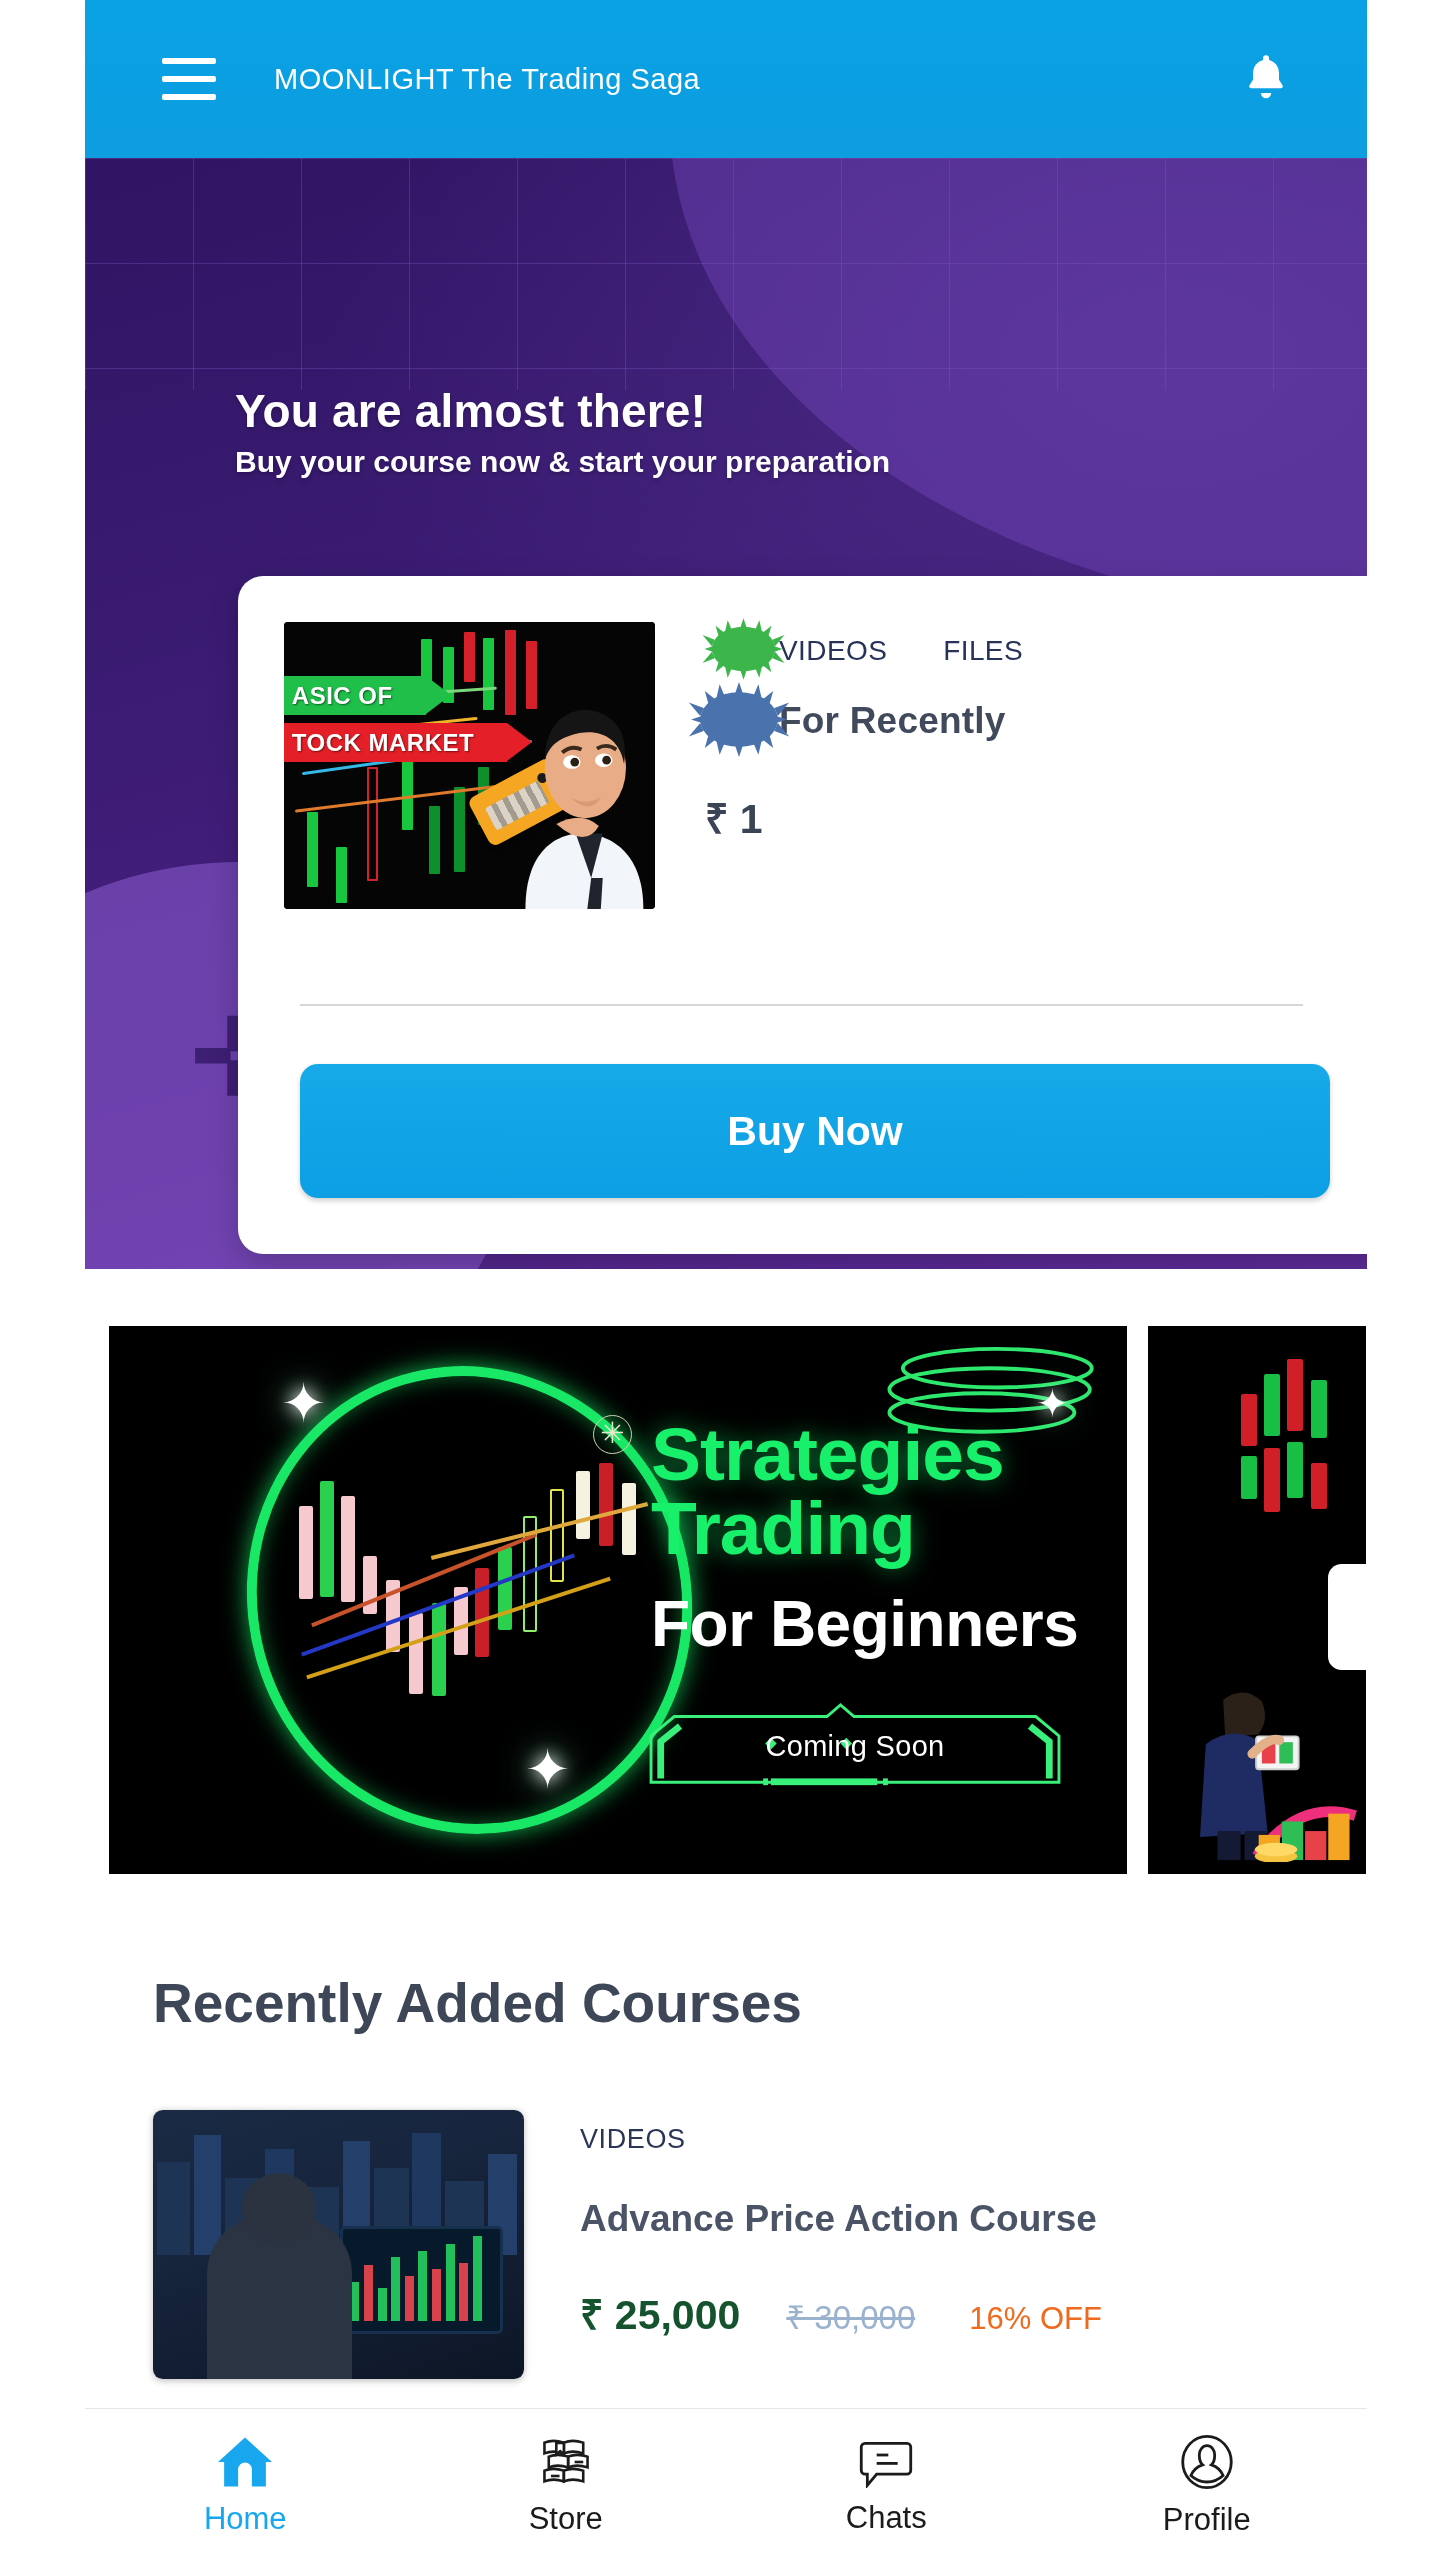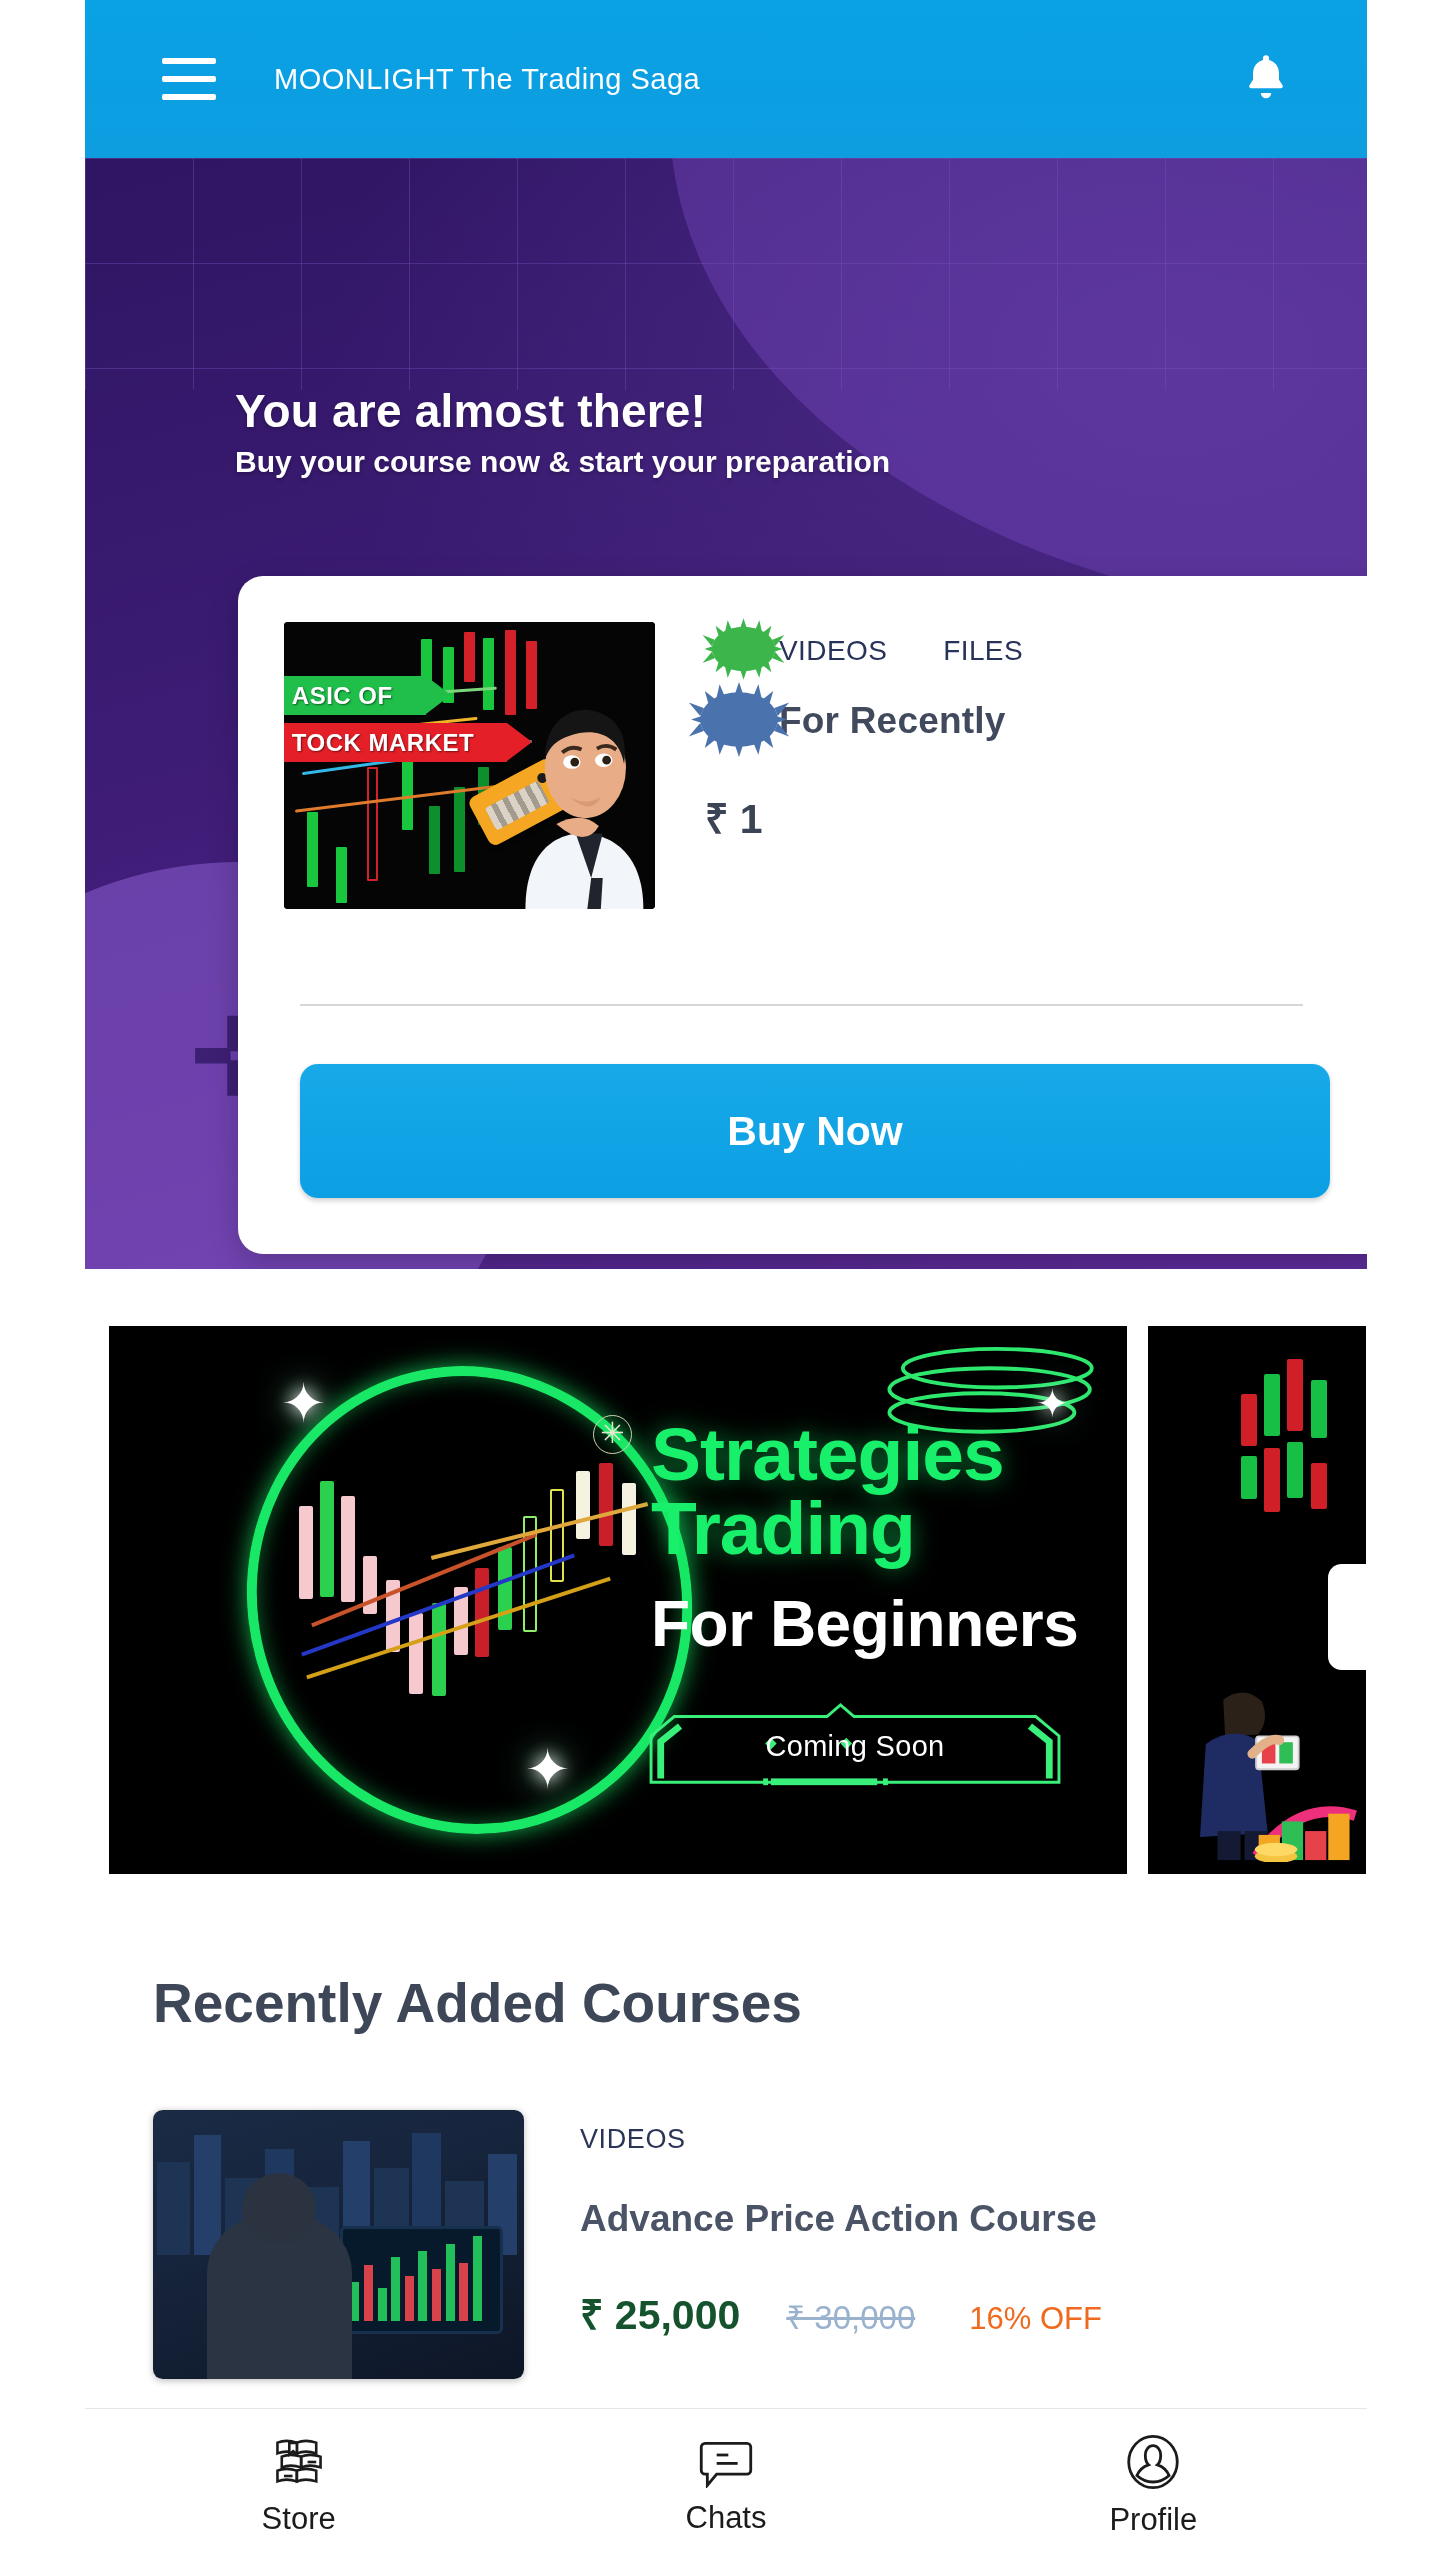--- a/index.html
+++ b/index.html
@@ -517,20 +517,26 @@
       <div class="c-prices">
         <span class="c-price">₹ 25,000</span>
         <span class="c-old">₹ 30,000</span>
         <span class="c-off">16% OFF</span>
       </div>
     </div>
   </div>
 
   <div class="bottomnav">
 
+    <div class="navitem active">
+      <svg width="60" height="54" viewBox="0 0 24 22">
+        <path d="M12 1 L23 11 L20.5 11 L20.5 21 L14.8 21 L14.8 14 a2.8 2.8 0 0 0-5.6 0 L9.2 21 L3.5 21 L3.5 11 L1 11 Z" fill="#18a7ef"></path>
+      </svg>
+      <span class="lbl">Home</span>
+    </div>
 
     <div class="navitem">
       <svg width="56" height="54" viewBox="0 0 26 24">
         <path d="M3 3 q4 -1.6 9 0 l0 5 q-5 -1.6 -9 0 Z" fill="none" stroke="#1b1b1b" stroke-width="1.2"></path>
         <path d="M12 3 q4 -1.6 9 0 l0 5 q-5 -1.6 -9 0 Z" fill="none" stroke="#1b1b1b" stroke-width="1.2"></path>
         <path d="M8.5 3.2 L8.5 8.4 L10.3 7 L12 8.4 L12 3.2 Z" fill="#fff" stroke="#1b1b1b" stroke-width="1.2"></path>
         <path d="M5 9.5 q4 -1.6 9 0 l0 5 q-5 -1.6 -9 0 Z" fill="none" stroke="#1b1b1b" stroke-width="1.2"></path>
         <path d="M14 9.5 q4 -1.6 9 0 l0 5 q-5 -1.6 -9 0 Z" fill="none" stroke="#1b1b1b" stroke-width="1.2"></path>
         <line x1="17" y1="12" x2="21" y2="12" stroke="#1b1b1b" stroke-width="1.2"></line>
         <path d="M3 16 q4 -1.6 9 0 l0 5 q-5 -1.6 -9 0 Z" fill="none" stroke="#1b1b1b" stroke-width="1.2"></path>

